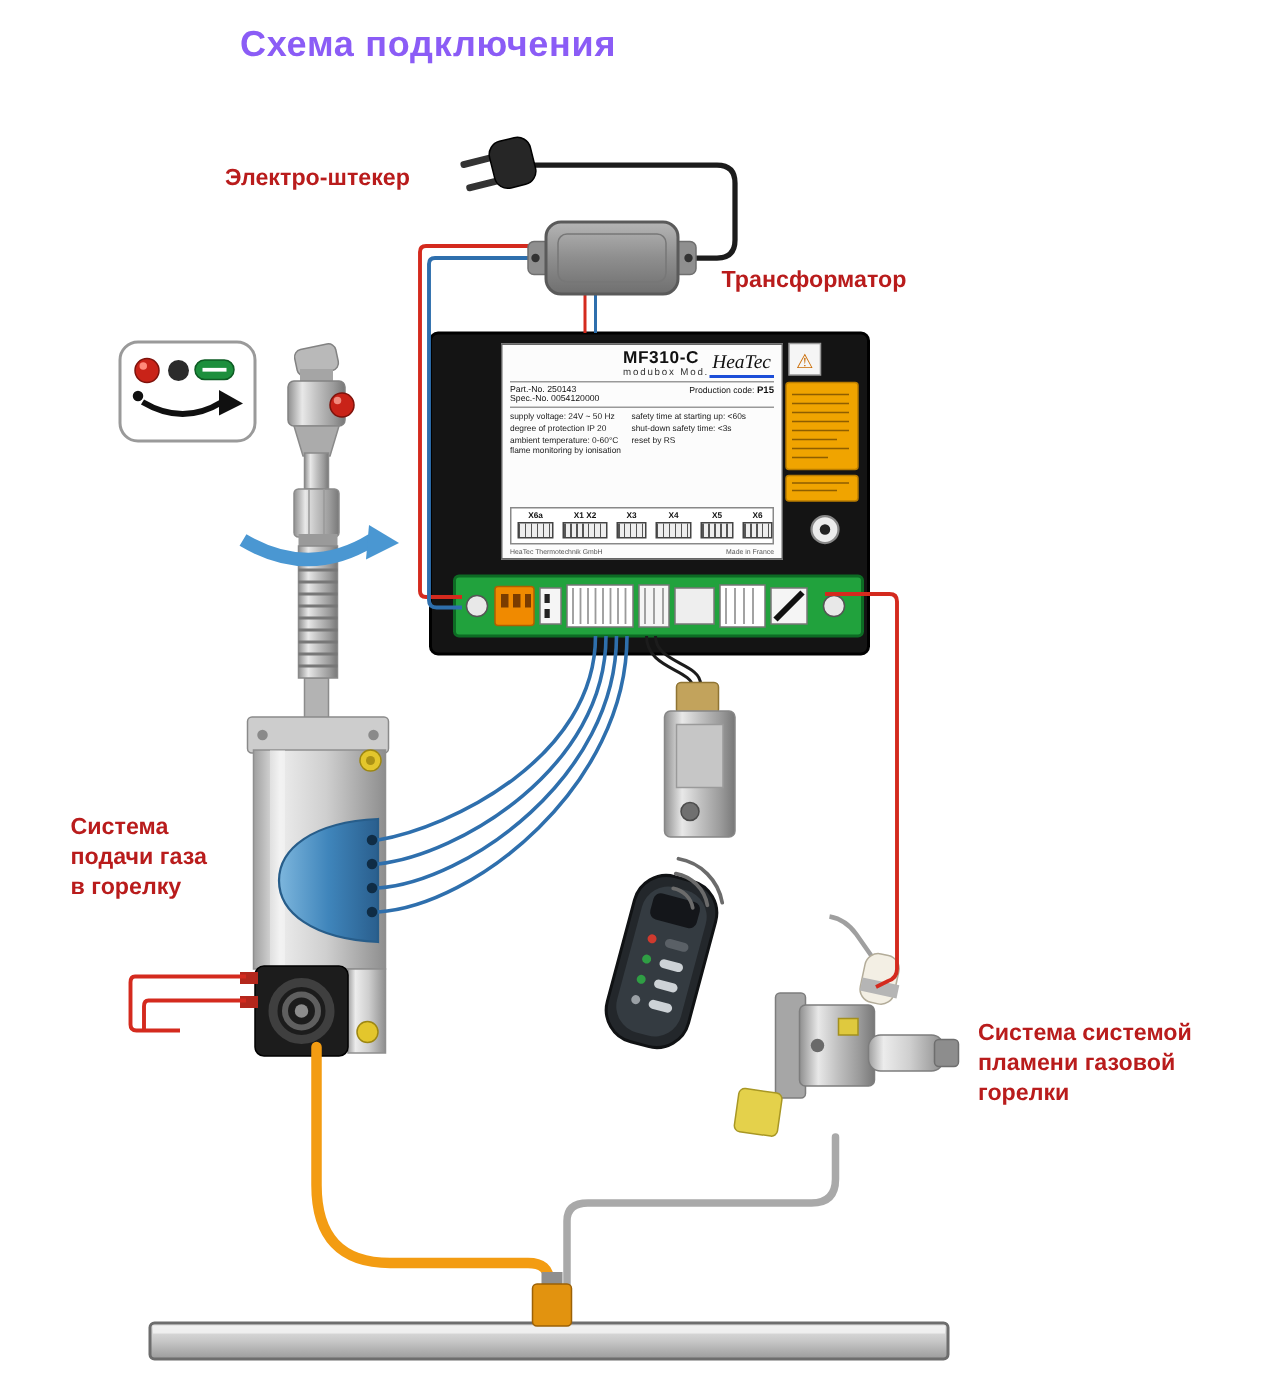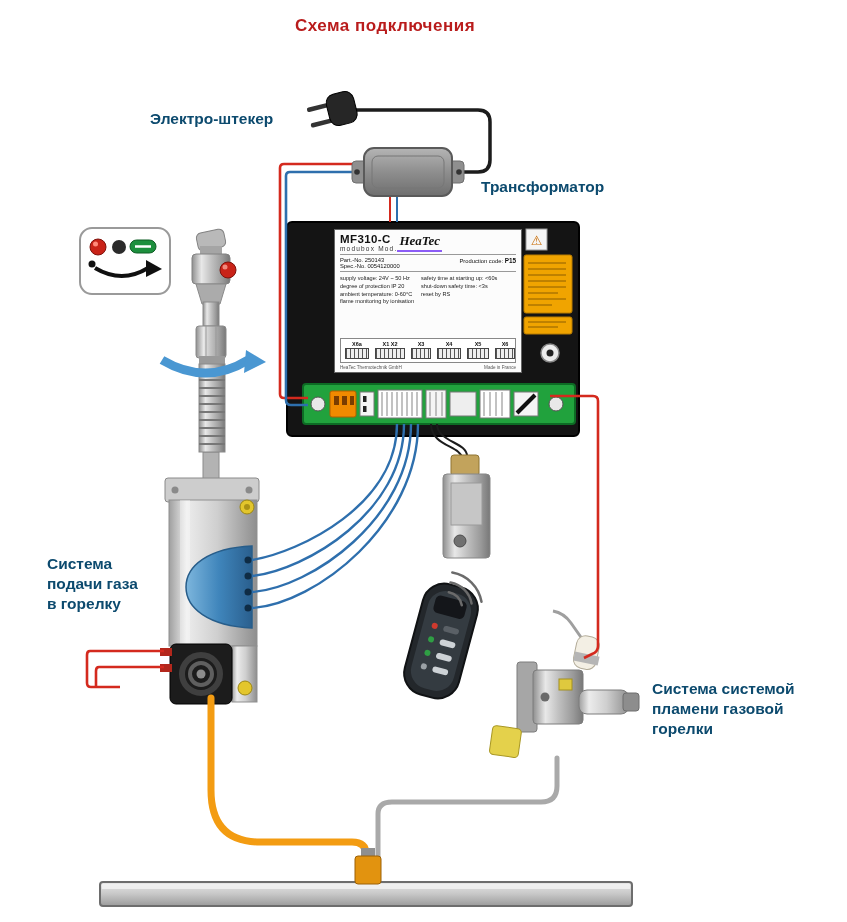--- a/index.html
+++ b/index.html
@@ -1,32 +1,32 @@
 <!DOCTYPE html>
 <html style="--wire-red: #d42a1e; --wire-blue: #2e6fad; --wire-black: #1c1c1c; --cable-orange: #f39c12; --cable-gray: #a9a9a9; --pcb-green: #21a23d; --sticker-orange: #f0a400;"><head>
 <meta charset="utf-8">
 <style>
   * { margin:0; padding:0; box-sizing:border-box; }
   html,body { background:#fff; }
   body { font-family:"Liberation Sans", sans-serif; }
   .stage { position:relative; width:847px; height:922px; background:#fff; overflow:hidden; margin:0 auto; }
   svg.canvas { position:absolute; left:0; top:0; }
-  .title { position:absolute; left:160px; top:16px; width:450px; text-align:center;
-           font-size:17px; font-weight:bold; color:#b91c1c; letter-spacing:.5px; }
+  .title { position:absolute; left:160px; top:16px; width:450px; 
+           font-size:24px; font-weight:bold; color:#8b5cf6; letter-spacing:.5px; }
   .lbl { position:absolute; font-weight:bold; font-size:15.5px; line-height:1.28;
-         color:#0c4a6e; white-space:pre-line; }
+         color:#b91c1c; white-space:pre-line; }
   
   .cu { position:absolute; left:334px; top:229px; width:188px; height:144px;
         background:#fcfcfc; border:1px solid #666; padding:3px 5px 2px;
         font-size:6.5px; color:#111; display:flex; flex-direction:column; }
-  .cu-top { display:flex; justify-content:flex-start; align-items:flex-start; }
+  .cu-top { display:flex; justify-content:flex-end; align-items:flex-start; }
   .cu-model { font-size:11.5px; font-weight:bold; letter-spacing:.4px; }
   .cu-series { font-size:6.5px; color:#333; letter-spacing:1.2px; }
-  .cu-brand { font-family:"Liberation Serif", serif; font-size:13px; font-weight:bold;
-              font-style:italic; border-bottom:2px solid #8b5cf6; padding:0 2px 1px; }
+  .cu-brand { font-family:"Liberation Serif", serif; font-size:13px; font-weight:normal;
+              font-style:italic; border-bottom:2px solid #1d4ed8; padding:0 2px 1px; }
   .cu-mid { display:flex; justify-content:space-between; border-top:1px solid #999;
             border-bottom:1px solid #999; padding:2px 0; margin-top:2px; font-size:5.8px; }
   .cu-pc { text-align:right; }
   .cu-pc b { font-size:6.4px; }
   .pre { white-space:pre-line; }
   .cu-specs { display:flex; gap:7px; padding:3px 0 2px; font-size:5.6px; line-height:1.4; color:#222; }
   .cu-terms { display:flex; gap:6px; margin-top:auto; align-items:flex-end;
               border:1px solid #888; padding:2px 4px 3px; background:#fff; }
   .term { display:flex; flex-direction:column; align-items:center; gap:1px; }
   .term .tl { font-size:5.5px; font-weight:bold; }
@@ -263,21 +263,21 @@
     <rect x="102" y="884" width="528" height="5" fill="#f4f4f4" opacity="0.8"></rect>
     <rect x="361" y="848" width="14" height="12" fill="#8f8f8f"></rect>
     <rect x="355" y="856" width="26" height="28" rx="3" fill="#e2930f" stroke="#9c6106"></rect>
   </g>
 </svg>
 
 <div class="title">Схема подключения</div>
 
 <div class="lbl" style="left:150px; top:109px; width:148px;">Электро-штекер</div>
 <div class="lbl" style="left:481px; top:177px; width:150px;">Трансформатор</div>
-<div class="lbl" style="left:47px; top:542px; width:120px;margin-top:12px;">Система
+<div class="lbl" style="left:47px; top:542px; width:120px;">Система
 подачи газа
 в горелку</div>
 <div class="lbl" style="left:652px; top:679px; width:180px;">Система системой
 пламени газовой
 горелки</div>
 
 <div class="cu">
   <div class="cu-top">
     <div>
       <div class="cu-model">MF310-C</div>

